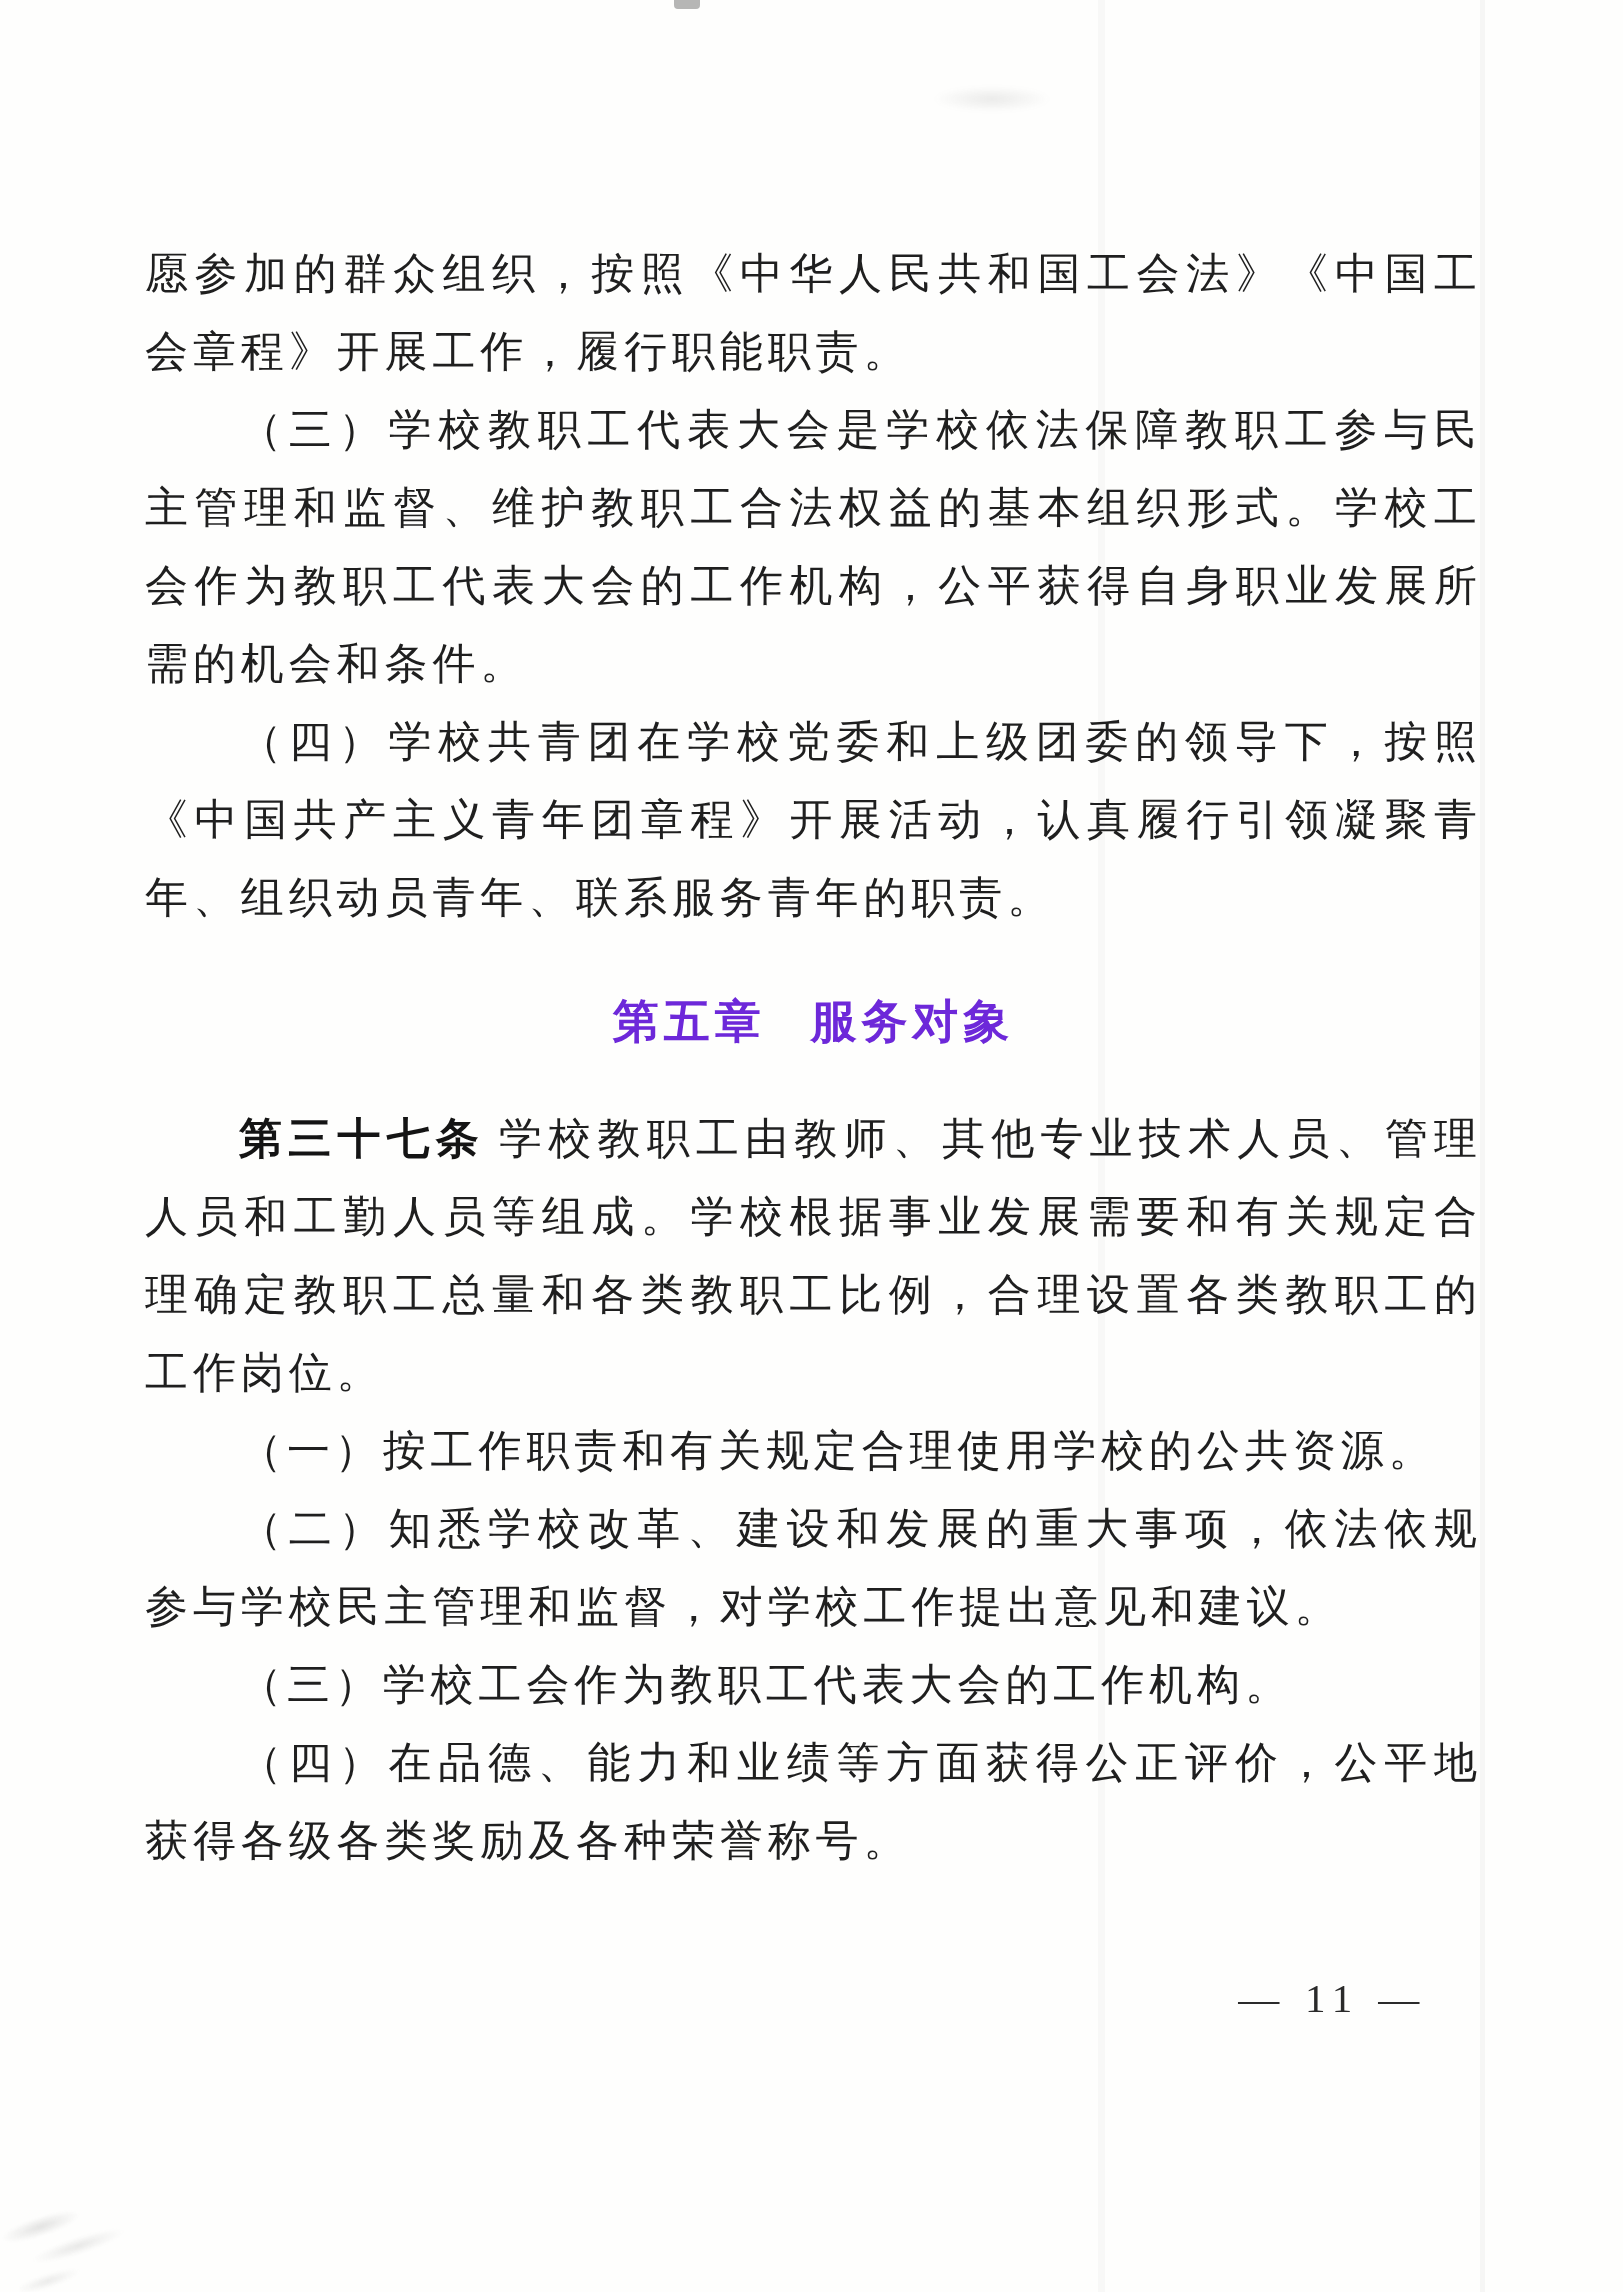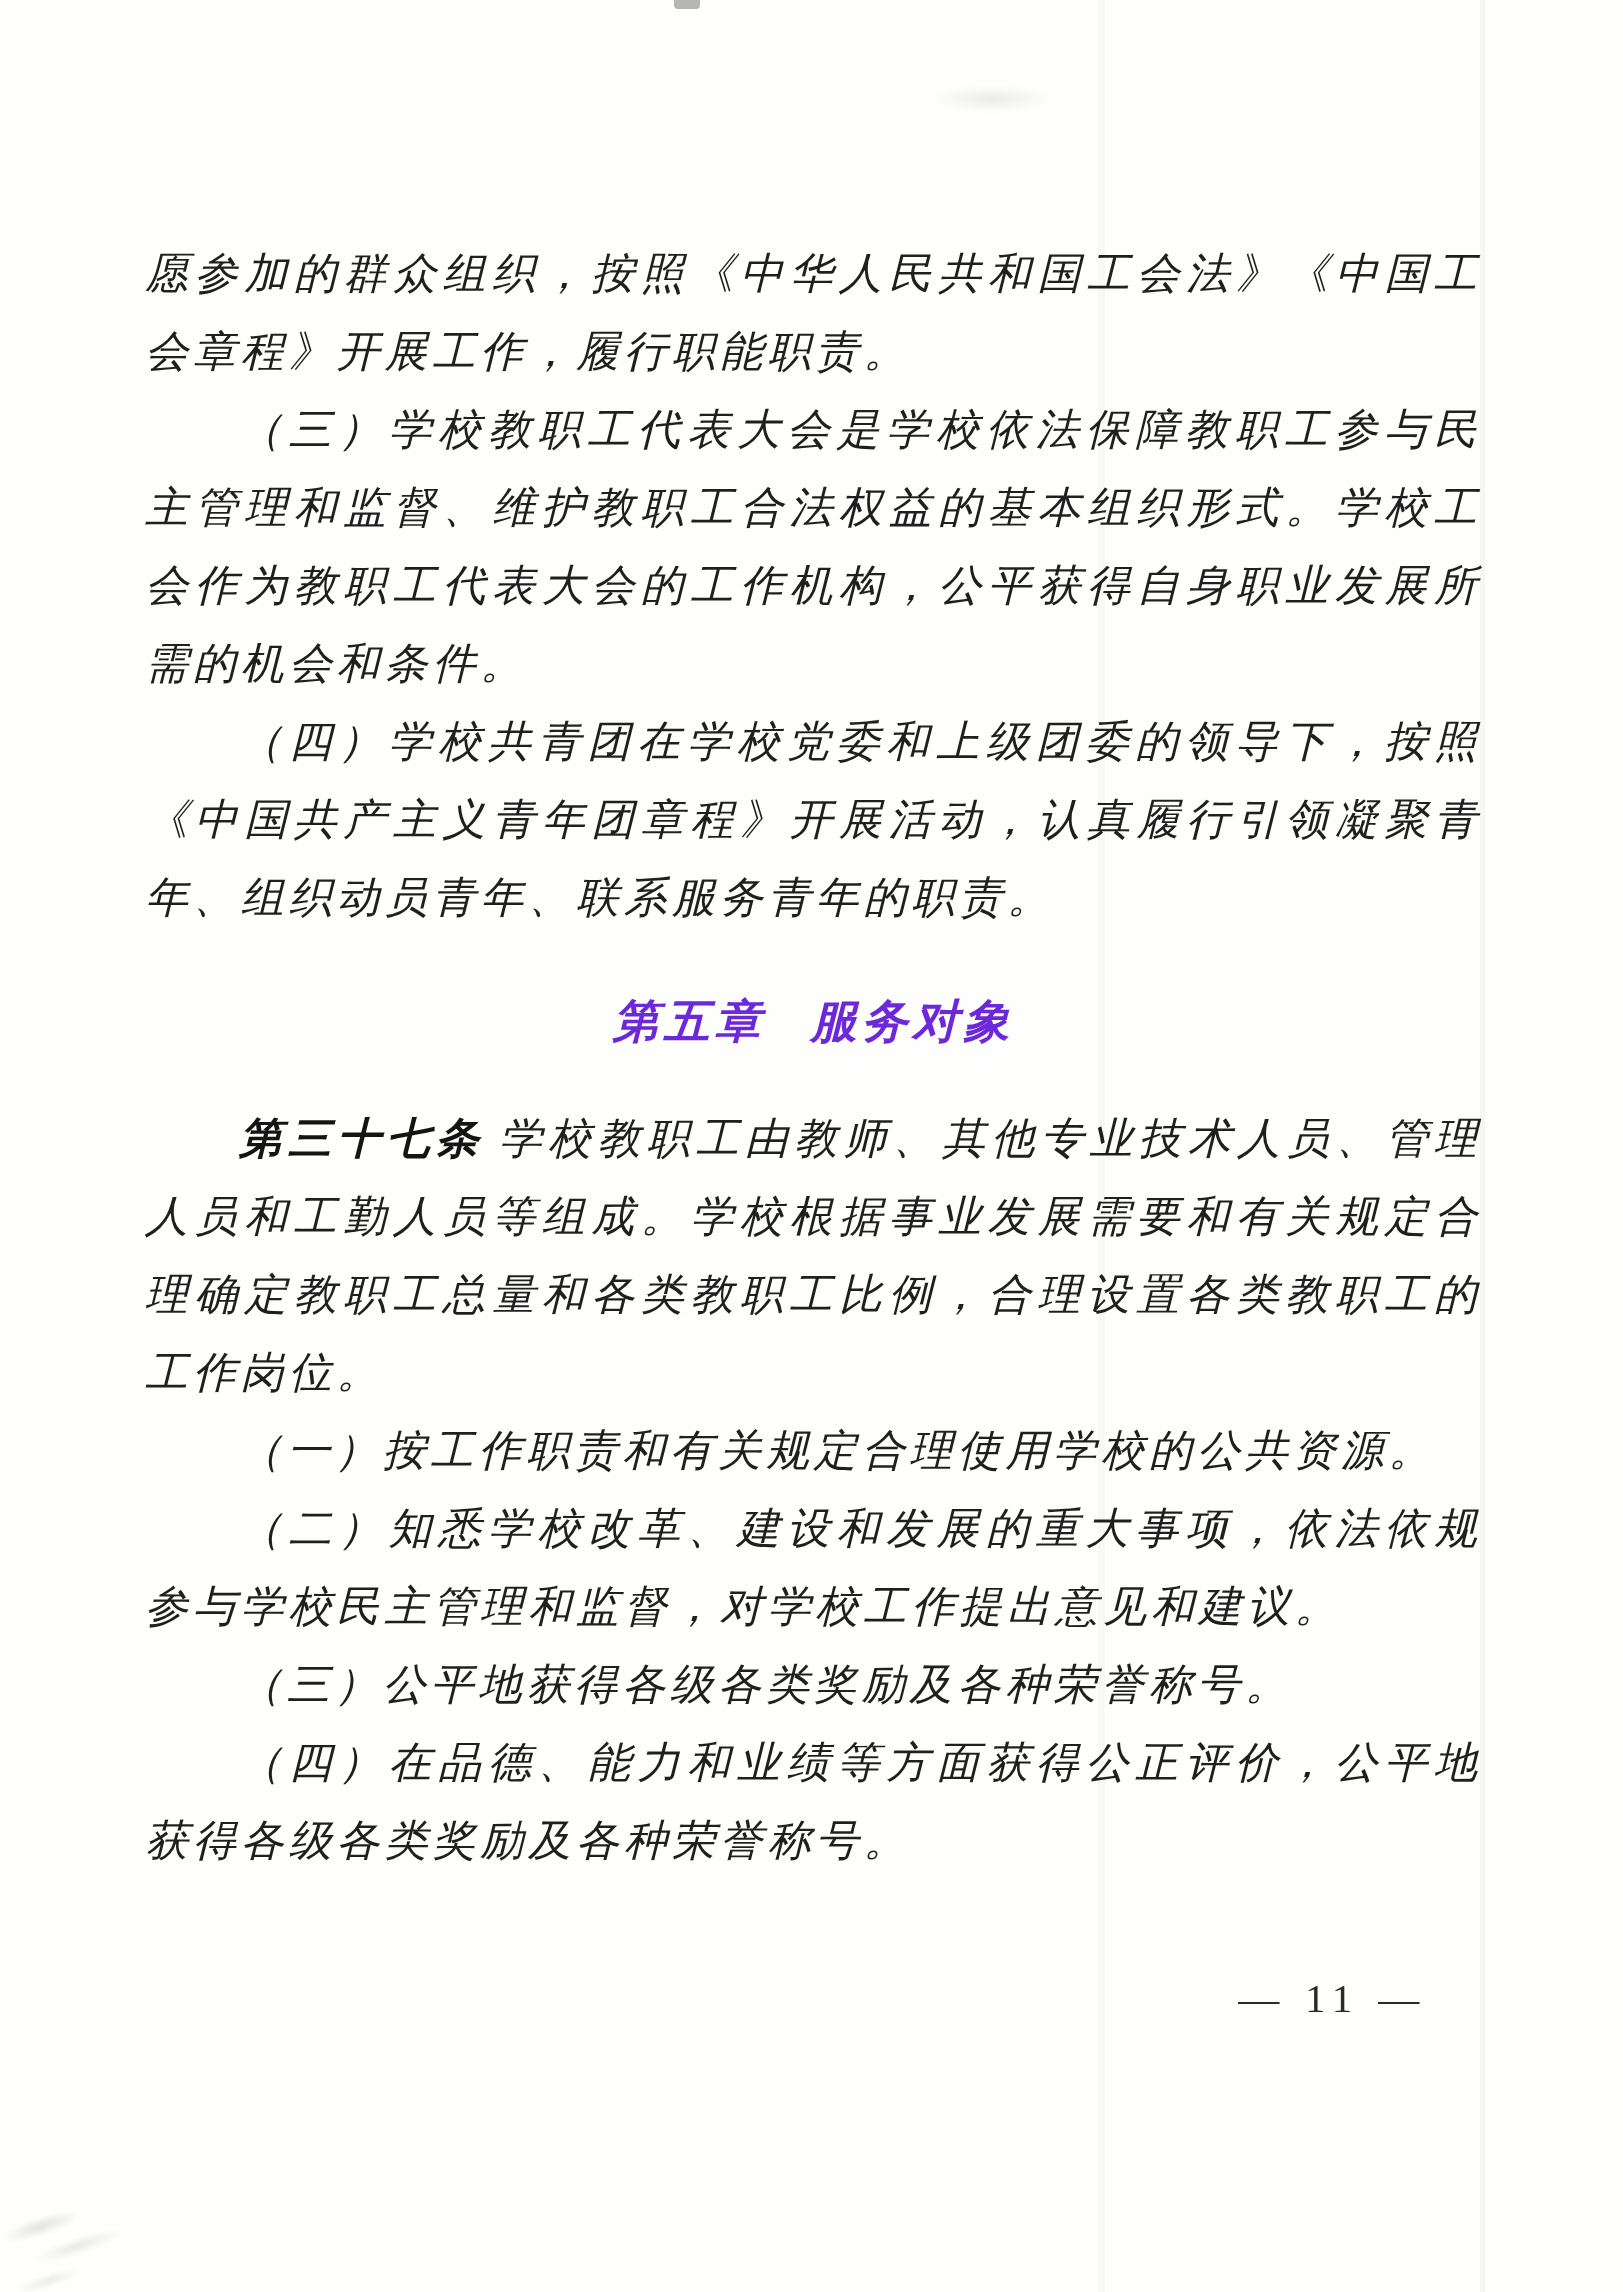--- a/index.html
+++ b/index.html
@@ -41,21 +41,20 @@
   .text-block {
     position: absolute;
     left: 145px;
     top: 235px;
     width: 1337px;
     color: #1f1f1f;
     font-size: 43px;
     line-height: 78px;
     letter-spacing: 4.9px;
     text-align: justify;
-    font-style: italic;
   }
   .para { margin: 0; }
   .para.indent { text-indent: 94px; }
 
   .chapter {
     margin: 45px 0 39px 0;
     text-align: center;
     text-indent: 0;
     font-family: "Liberation Sans", sans-serif;
     font-weight: 700;
@@ -103,21 +102,21 @@
 
     <h2 class="chapter"><span>第五章</span><span class="chapter-gap"></span><span>服务对象</span></h2>
 
     <p class="para indent"><span class="art-no">第三十七条</span><span>学校教职工由教师、其他专业技术人员、管理人员和工勤人员等组成。学校根据事业发展需要和有关规定合理确定教职工总量和各类教职工比例，合理设置各类教职工的工作岗位。</span></p>
 
 
     <p class="para indent">（一）按工作职责和有关规定合理使用学校的公共资源。</p>
 
     <p class="para indent">（二）知悉学校改革、建设和发展的重大事项，依法依规参与学校民主管理和监督，对学校工作提出意见和建议。</p>
 
-    <p class="para indent">（三）公平地获得各级各类奖励及各种荣誉称号。</p>
+    <p class="para indent">（三）学校工会作为教职工代表大会的工作机构。</p>
 
     <p class="para indent">（四）在品德、能力和业绩等方面获得公正评价，公平地获得各级各类奖励及各种荣誉称号。</p>
 
   </div>
 
   <div class="page-number">— 11 —</div>
 
 </div>
 
 

